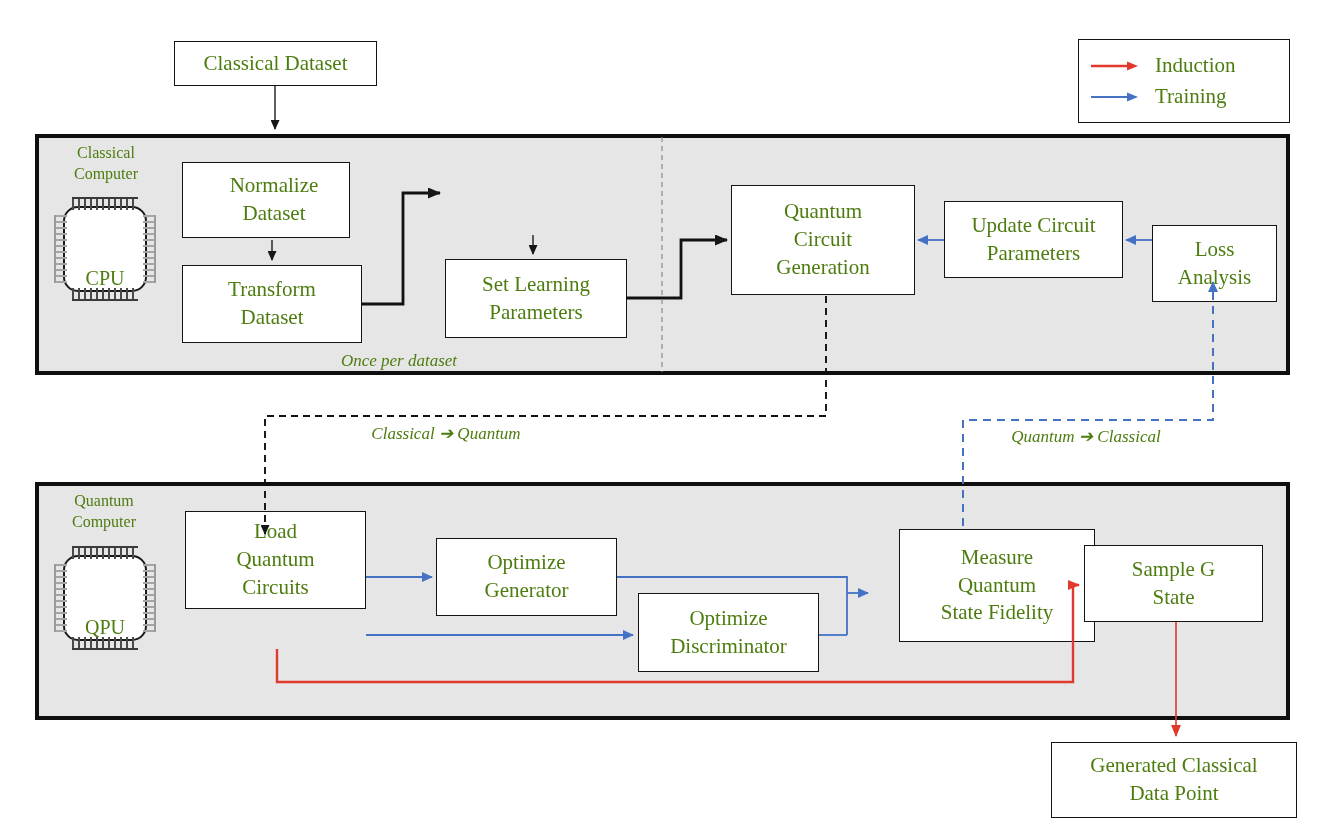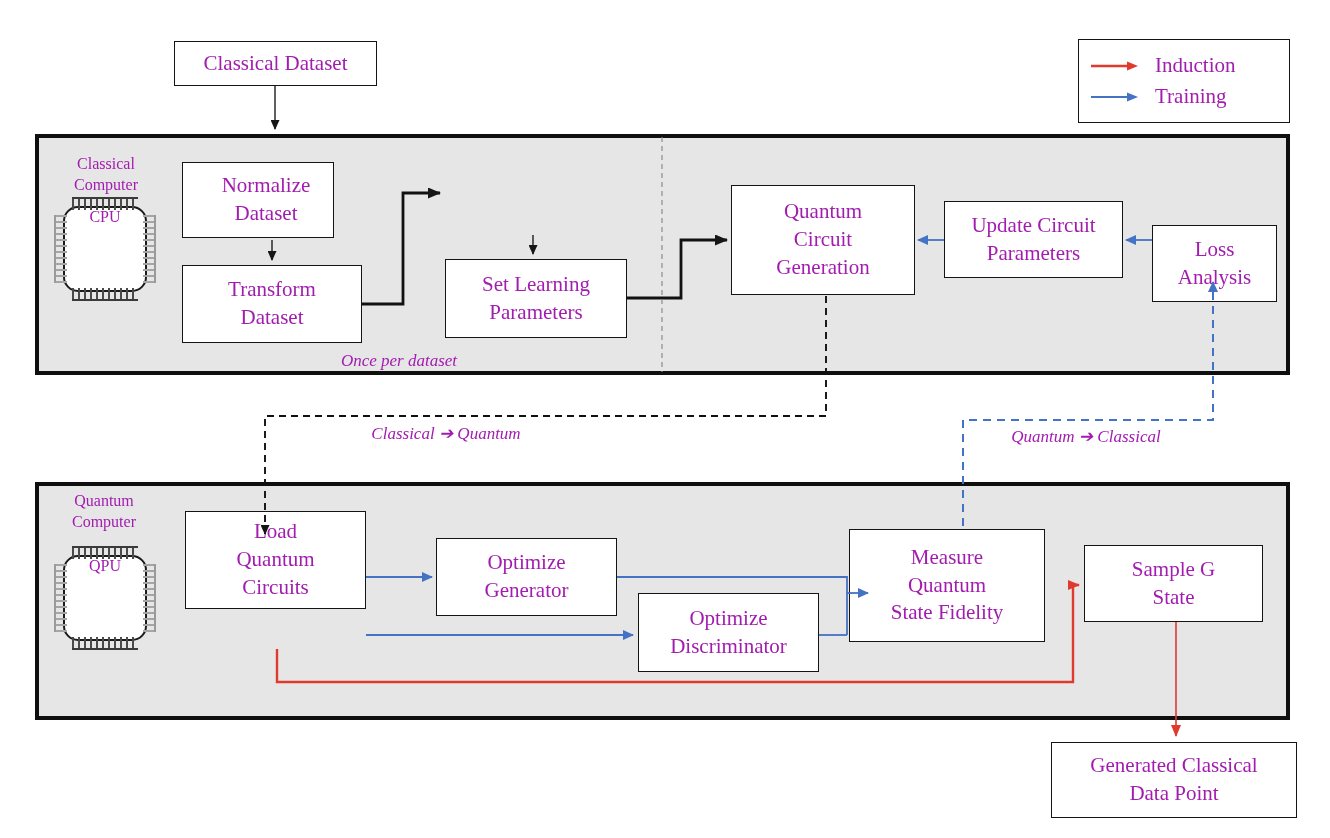--- a/index.html
+++ b/index.html
@@ -1,17 +1,17 @@
 <!DOCTYPE html>
 <html style="--blue: #4472c4; --red: #e0392d; --section-fill: #e7e6e6;"><head>
 <meta charset="utf-8">
 <style>
   html,body{margin:0;padding:0;background:#fff;}
   .canvas{position:relative;width:1330px;height:838px;background:#fff;overflow:hidden;
-          font-family:"Liberation Serif","DejaVu Serif",serif;color:#a21caf;}
+          font-family:"Liberation Serif","DejaVu Serif",serif;color:#4d7c0f;}
 
   
   .section{position:absolute;box-sizing:border-box;background:var(--section-fill,#e7e6e6);
            border:4px solid #0f0f0f;}
 
   
   .node{position:absolute;box-sizing:border-box;background:#fff;border:1.6px solid #141414;
         display:flex;flex-direction:column;align-items:center;justify-content:center;
         text-align:center;font-size:21px;line-height:1.32;}
   .node span{display:block;white-space:nowrap;}
@@ -26,22 +26,22 @@
   
   .legend{position:absolute;left:1078px;top:39px;width:212px;height:84px;box-sizing:border-box;
           border:1.6px solid #141414;background:#fff;display:flex;flex-direction:column;
           justify-content:center;gap:6px;padding:4px 10px;}
   .legend-row{display:flex;align-items:center;gap:10px;font-size:21px;}
   .legend-row svg{flex:0 0 auto;}
 
   
   .chip{position:absolute;}
   .chip-body{position:relative;width:80px;height:82px;background:#fff;border:2px solid #1a1a1a;
-             border-radius:15px;display:flex;align-items:flex-start;justify-content:center;
-             font-size:16px;}
+             border-radius:15px;display:flex;align-items:flex-end;justify-content:center;
+             font-size:20px;}
   .pins{position:absolute;}
   .pins-top{left:7px;right:7px;top:-11px;height:11px;border-top:2px solid #3a3a3a;
             background:repeating-linear-gradient(90deg,#4a4a4a 0 1.6px,transparent 1.6px 6px);}
   .pins-bottom{left:7px;right:7px;bottom:-11px;height:11px;border-bottom:2px solid #3a3a3a;
             background:repeating-linear-gradient(90deg,#4a4a4a 0 1.6px,transparent 1.6px 6px);}
   .pins-left{top:7px;bottom:7px;left:-11px;width:11px;border-left:2px solid #9a9a9a;
             background:repeating-linear-gradient(0deg,#a5a5a5 0 1.6px,transparent 1.6px 6px);}
   .pins-right{top:7px;bottom:7px;right:-11px;width:11px;border-right:2px solid #9a9a9a;
             background:repeating-linear-gradient(0deg,#a5a5a5 0 1.6px,transparent 1.6px 6px);}
 
@@ -78,35 +78,35 @@
     <div class="legend-row">
       <svg width="56" height="12">
         <line x1="2" y1="6" x2="38" y2="6" class="blue-ln"></line>
         <polygon points="38,1.5 49,6 38,10.5" class="fill-blue"></polygon>
       </svg>
       <span>Training</span>
     </div>
   </div>
 
   <div class="section" style="left:35px;top:134px;width:1255px;height:241px;"></div>
-  <div class="sec-title" style="left:46px;top:154px;width:120px;">
+  <div class="sec-title" style="left:46px;top:143px;width:120px;">
     <span>Classical</span>
     <span>Computer</span>
   </div>
   <div class="chip" style="left:63px;top:206px;">
     <div class="chip-body">
       <span>CPU</span>
       <div class="pins pins-top"></div>
       <div class="pins pins-bottom"></div>
       <div class="pins pins-left"></div>
       <div class="pins pins-right"></div>
     </div>
   </div>
 
-  <div class="node" style="left:182px;top:162px;width:152px;height:76px;padding-left:16px;">
+  <div class="node" style="left:182px;top:162px;width:168px;height:76px;padding-left:16px;">
     <span>Normalize</span>
     <span>Dataset</span>
   </div>
   <div class="node" style="left:182px;top:265px;width:180px;height:78px;">
     <span>Transform</span>
     <span>Dataset</span>
   </div>
   <div class="node" style="left:445px;top:259px;width:182px;height:79px;">
     <span>Set Learning</span>
     <span>Parameters</span>
@@ -150,21 +150,21 @@
     <span>Circuits</span>
   </div>
   <div class="node" style="left:436px;top:538px;width:181px;height:78px;">
     <span>Optimize</span>
     <span>Generator</span>
   </div>
   <div class="node" style="left:638px;top:593px;width:181px;height:79px;">
     <span>Optimize</span>
     <span>Discriminator</span>
   </div>
-  <div class="node" style="left:849px;top:529px;width:196px;height:113px;">
+  <div class="node" style="left:899px;top:529px;width:196px;height:113px;">
     <span>Measure</span>
     <span>Quantum</span>
     <span>State Fidelity</span>
   </div>
   <div class="node" style="left:1084px;top:545px;width:179px;height:77px;">
     <span>Sample G</span>
     <span>State</span>
   </div>
 
   <div class="node" style="left:1051px;top:742px;width:246px;height:76px;">

